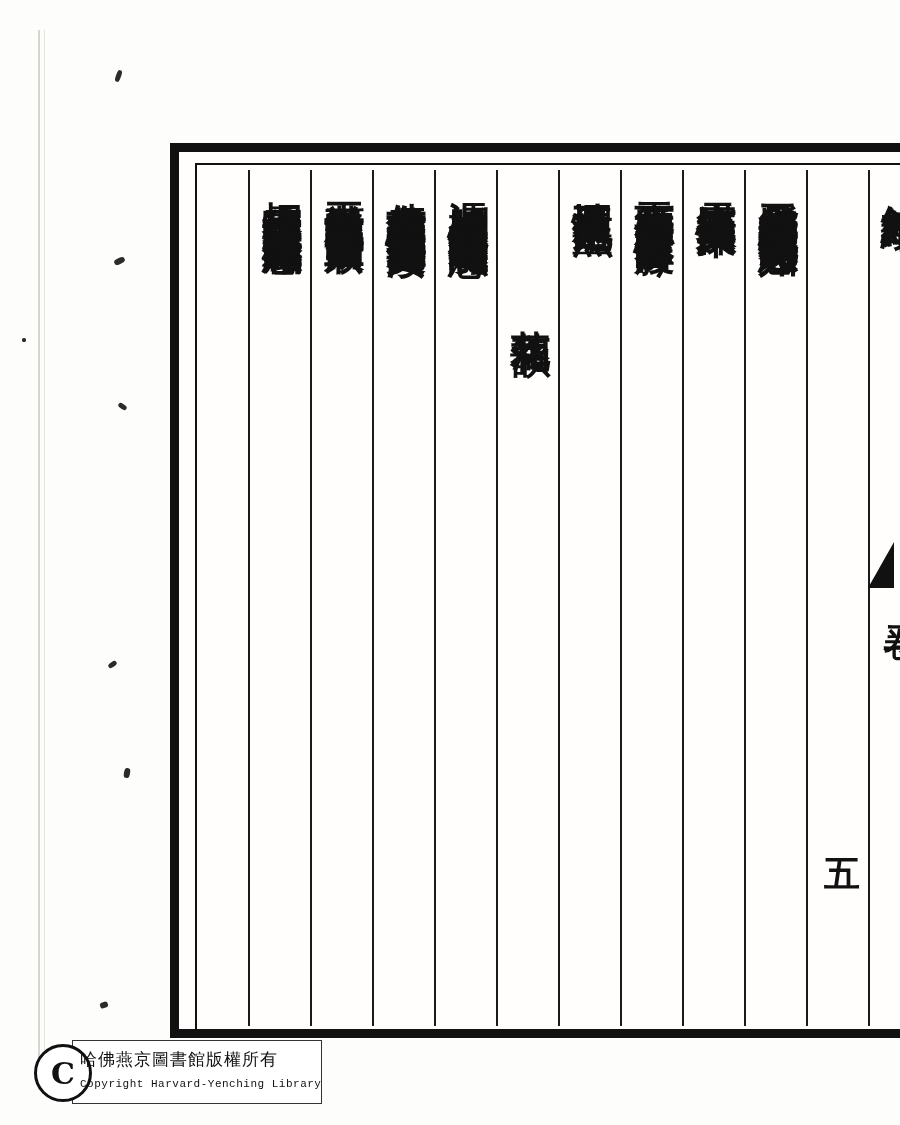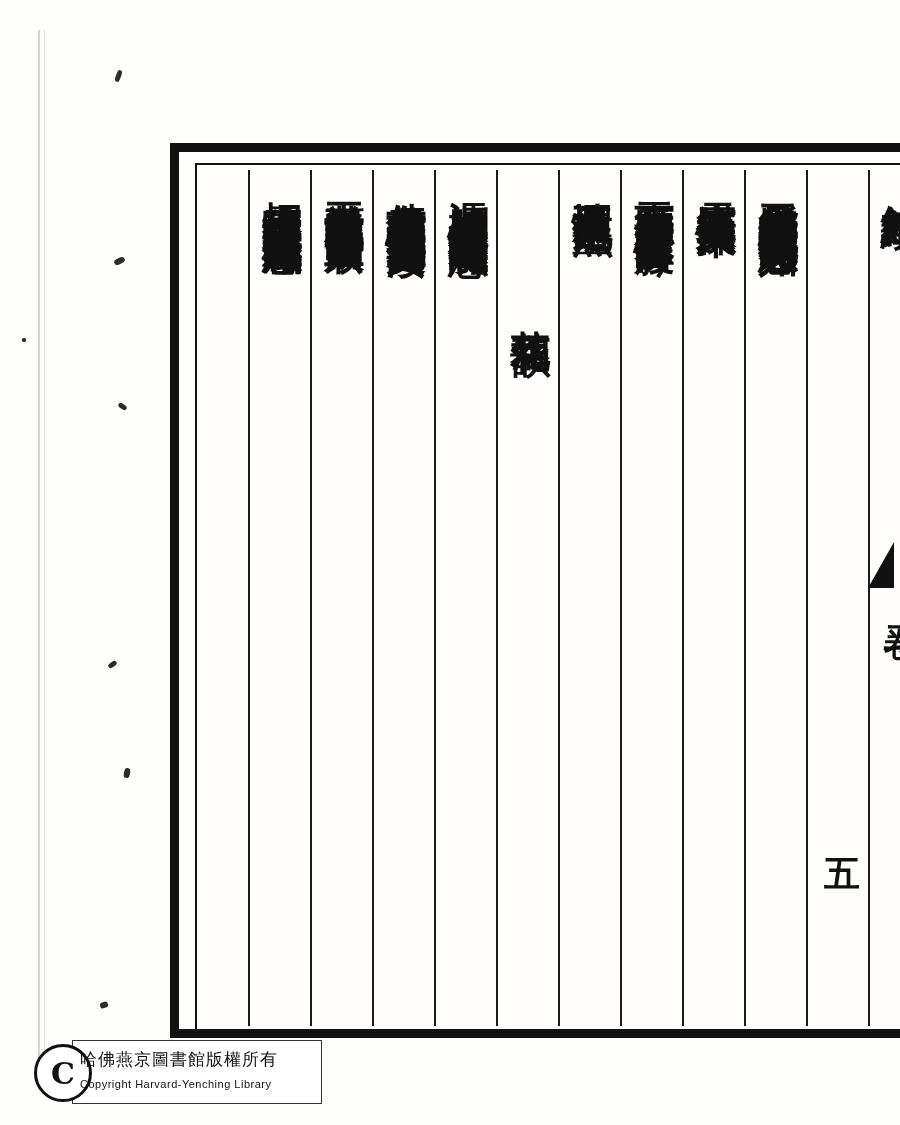--- a/index.html
+++ b/index.html
@@ -190,21 +190,21 @@
     font-family: Liberation Mono, monospace;
     font-size: 17px;
     letter-spacing: 1px;
     color: #111;
     white-space: nowrap;
   }
   #stamp .en {
     position: absolute;
     left: 50px;
     top: 38px;
-    font-family: Liberation Sans, sans-serif;
+    font-family: Liberation Mono, monospace;
     font-size: 11px;
     letter-spacing: 0.5px;
     color: #111;
     white-space: nowrap;
   }
 </style>
 </head>
 <body>
 
 <div id="scan">

